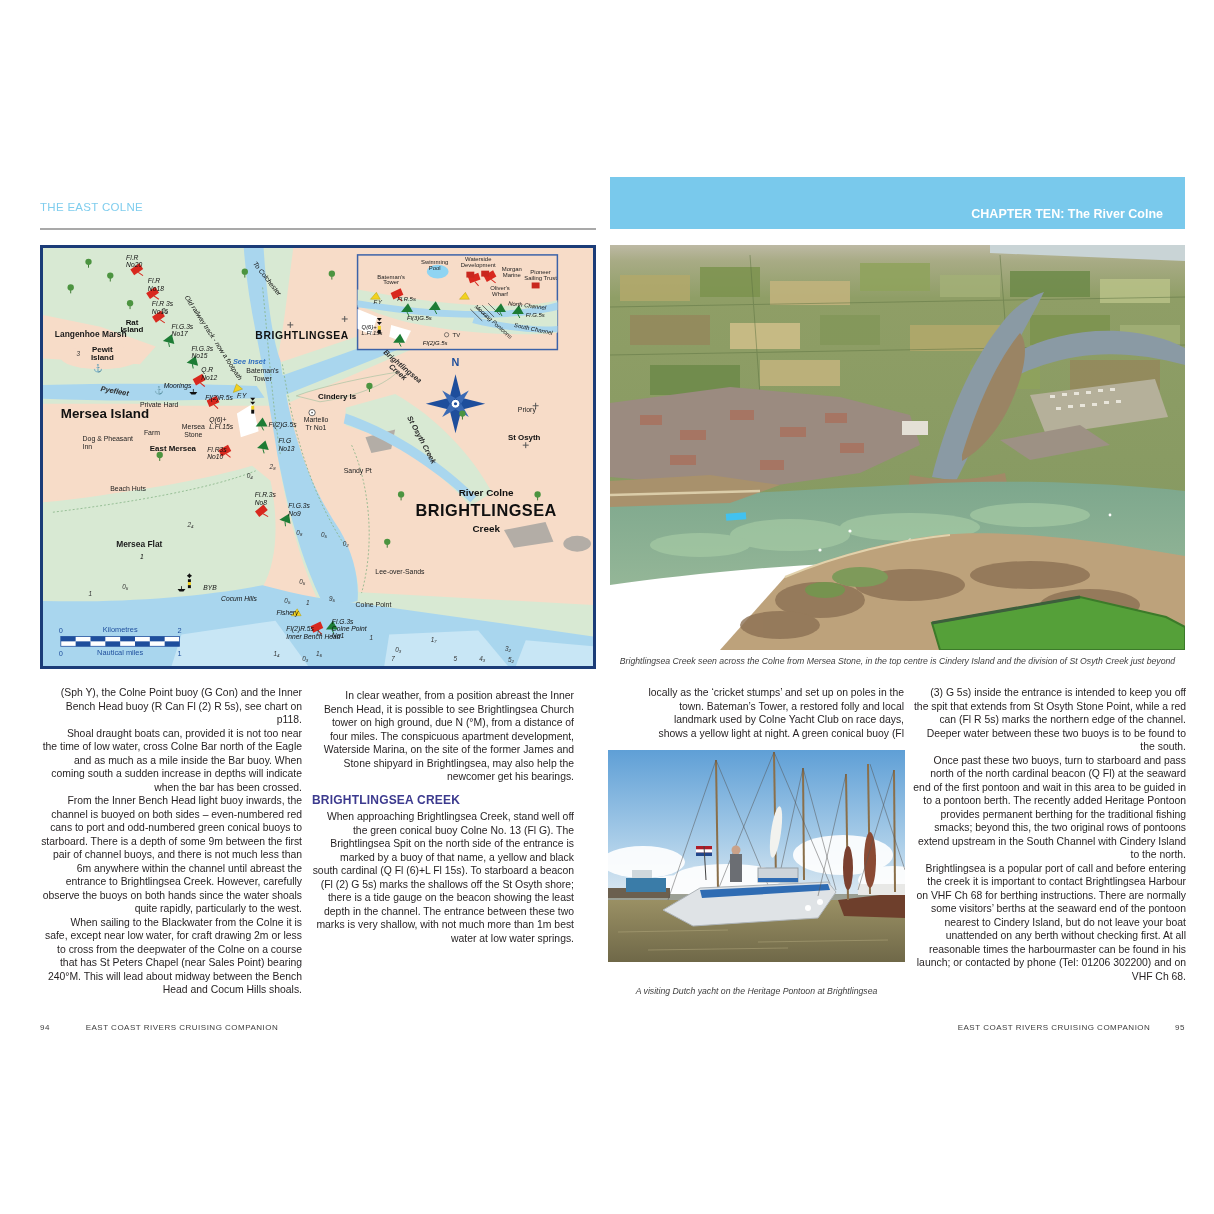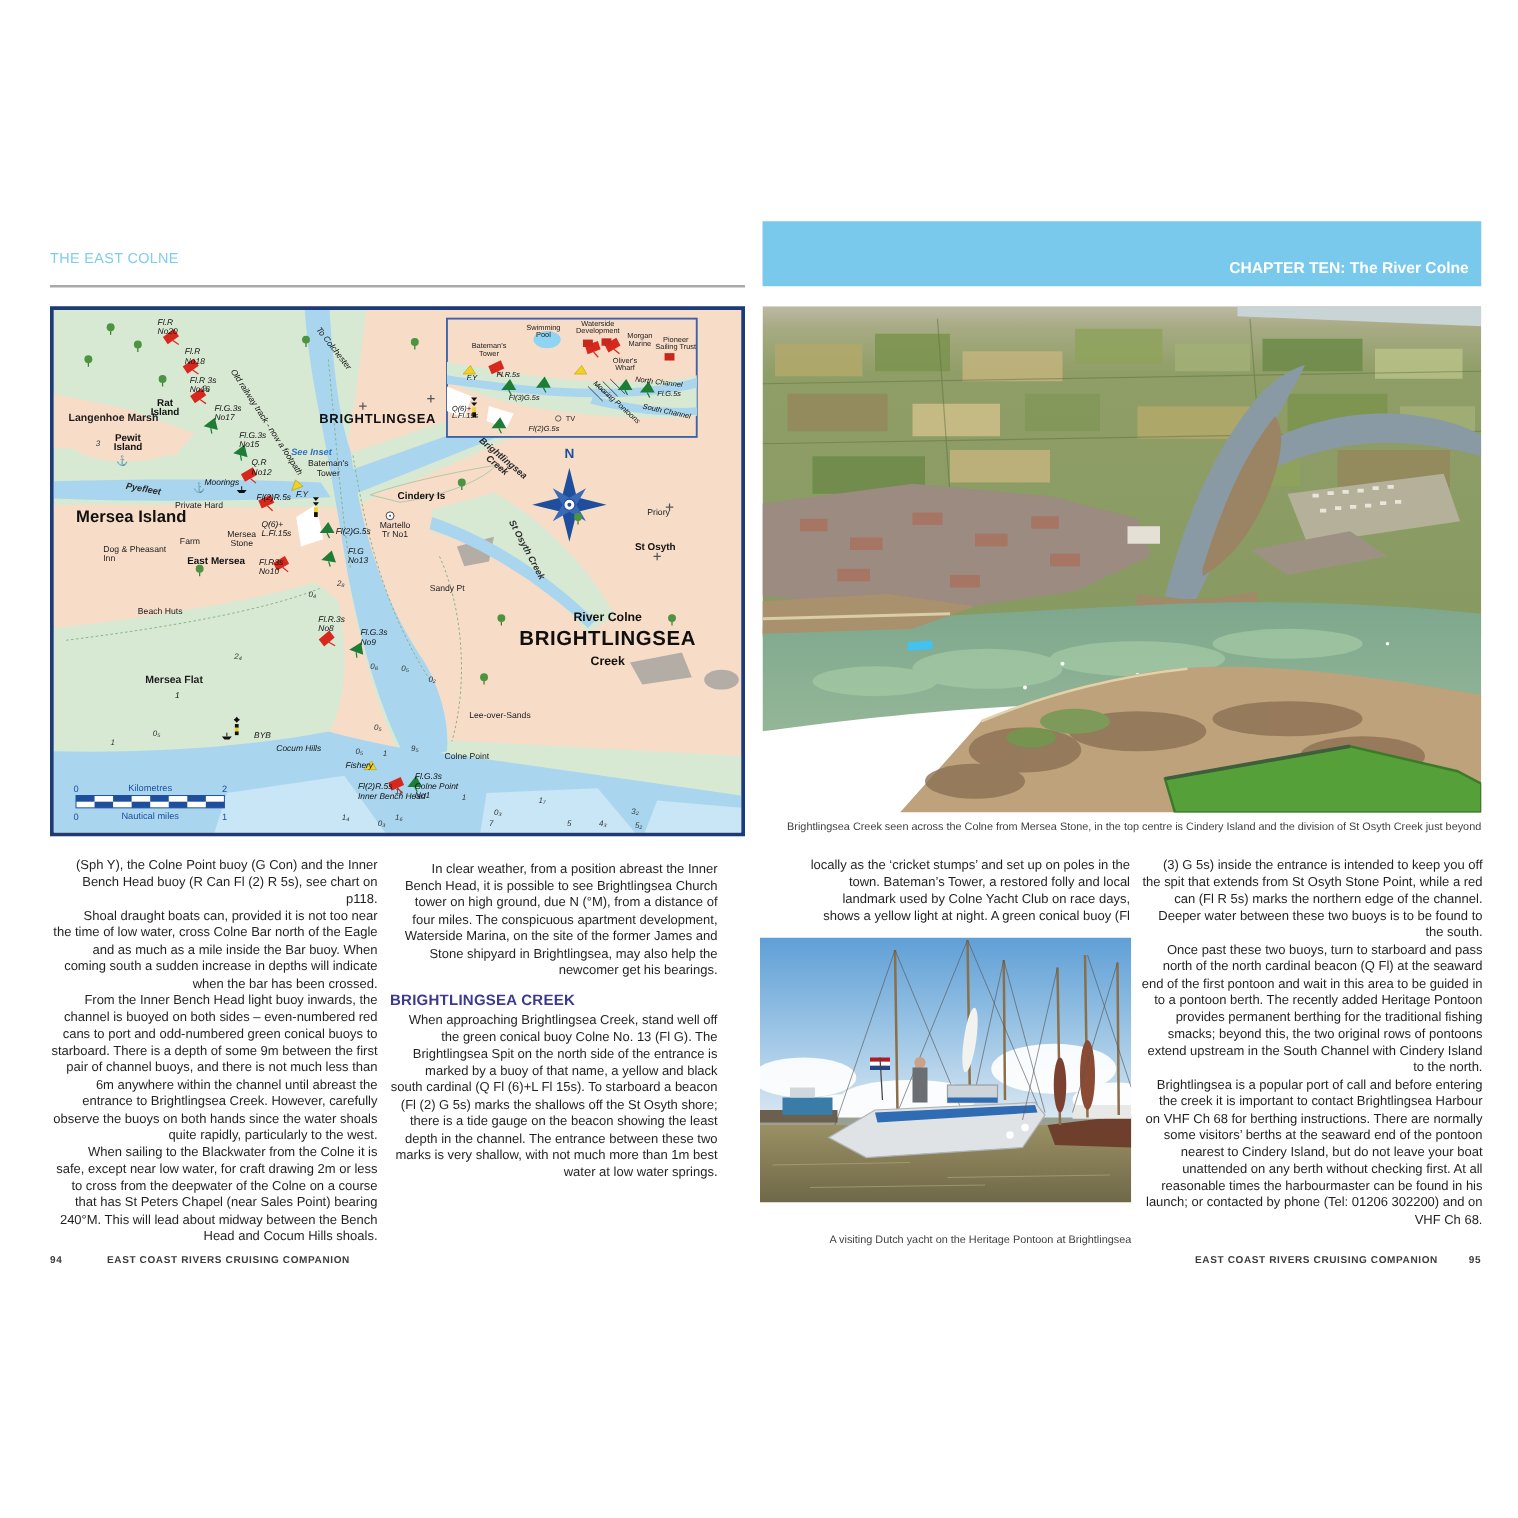--- a/index.html
+++ b/index.html
@@ -1,42 +1,42 @@
 <!DOCTYPE html>
 <html><head>
 <meta charset="utf-8">
 <style>
   html,body{margin:0;padding:0;background:#fff;}
   body{width:1214px;height:1214px;position:relative;font-family:"Liberation Sans",sans-serif;color:#231f20;overflow:hidden;}
   .abs{position:absolute;}
   
   #lp-header{left:40px;top:201px;width:556px;color:#7fcdee;font-size:11.5px;letter-spacing:.3px;}
   #lp-rule{left:40px;top:228px;width:556px;height:2px;background:#a9a9a9;}
-  #rp-banner{left:610px;top:177px;width:575px;height:52px;background:#79c9ec;color:#fff;font-size:12.5px;font-weight:bold;display:flex;align-items:flex-end;justify-content:flex-end;box-sizing:border-box;padding:0 10px 8px 0;}
+  #rp-banner{left:610px;top:177px;width:575px;height:52px;background:#79c9ec;color:#fff;font-size:12.5px;font-weight:bold;display:flex;align-items:flex-end;justify-content:flex-end;box-sizing:border-box;padding:0 22px 8px 0;}
   
   #chart{left:40px;top:245px;width:556px;height:424px;border:3px solid #1b3c78;box-sizing:border-box;background:#f7dcc8;}
   #chart svg{display:block;width:100%;height:100%;}
   
   #aerial{left:610px;top:245px;width:575px;height:405px;}
   #yachtphoto{left:608px;top:750px;width:297px;height:210px;}
   
-  .caption{font-size:8.7px;color:#3f3f3f;text-align:right;}
+  .caption{font-size:8.7px;color:#3f3f3f;text-align:center;font-style:italic;}
   #aerial-caption{left:610px;top:656px;width:575px;}
   #yacht-caption{left:608px;top:986px;width:297px;}
   
   .col{font-size:10.4px;line-height:13.5px;text-align:left;}
   .col p{margin:0;text-align:right;}
   .col p.ind{text-indent:11px;}
   #lcol1{left:40px;top:686px;width:262px;}
   #lcol2{left:312px;top:689px;width:262px;}
   #rcol1{left:648px;top:686px;width:256px;}
   #rcol2{left:913px;top:686px;width:273px;}
   .sect-head{color:#3c3a8e;font-weight:bold;font-size:12px;margin:10px 0 3px 0;letter-spacing:.2px;}
   
-  .footer{font-size:8px;font-weight:bold;color:#3c3c3c;letter-spacing:.5px;}
+  .footer{font-size:8px;font-weight:normal;color:#3c3c3c;letter-spacing:.5px;margin-top:20px;}
   #footer-left{left:40px;top:1003px;width:556px;}
   #footer-left .bk{margin-left:33px;}
   #footer-right{left:610px;top:1003px;width:575px;text-align:right;}
   #footer-right .bk{margin-right:22px;}
   
   text{font-family:"Liberation Sans",sans-serif;}
   .cl-pl{font-weight:bold;font-size:8.5px;fill:#1c1c1c;}
   .cl-plb{font-weight:bold;font-size:8px;fill:#111;}
   .cl-big{font-weight:bold;font-size:13.5px;fill:#111;}
   .cl-sm{font-size:7px;fill:#222;}

